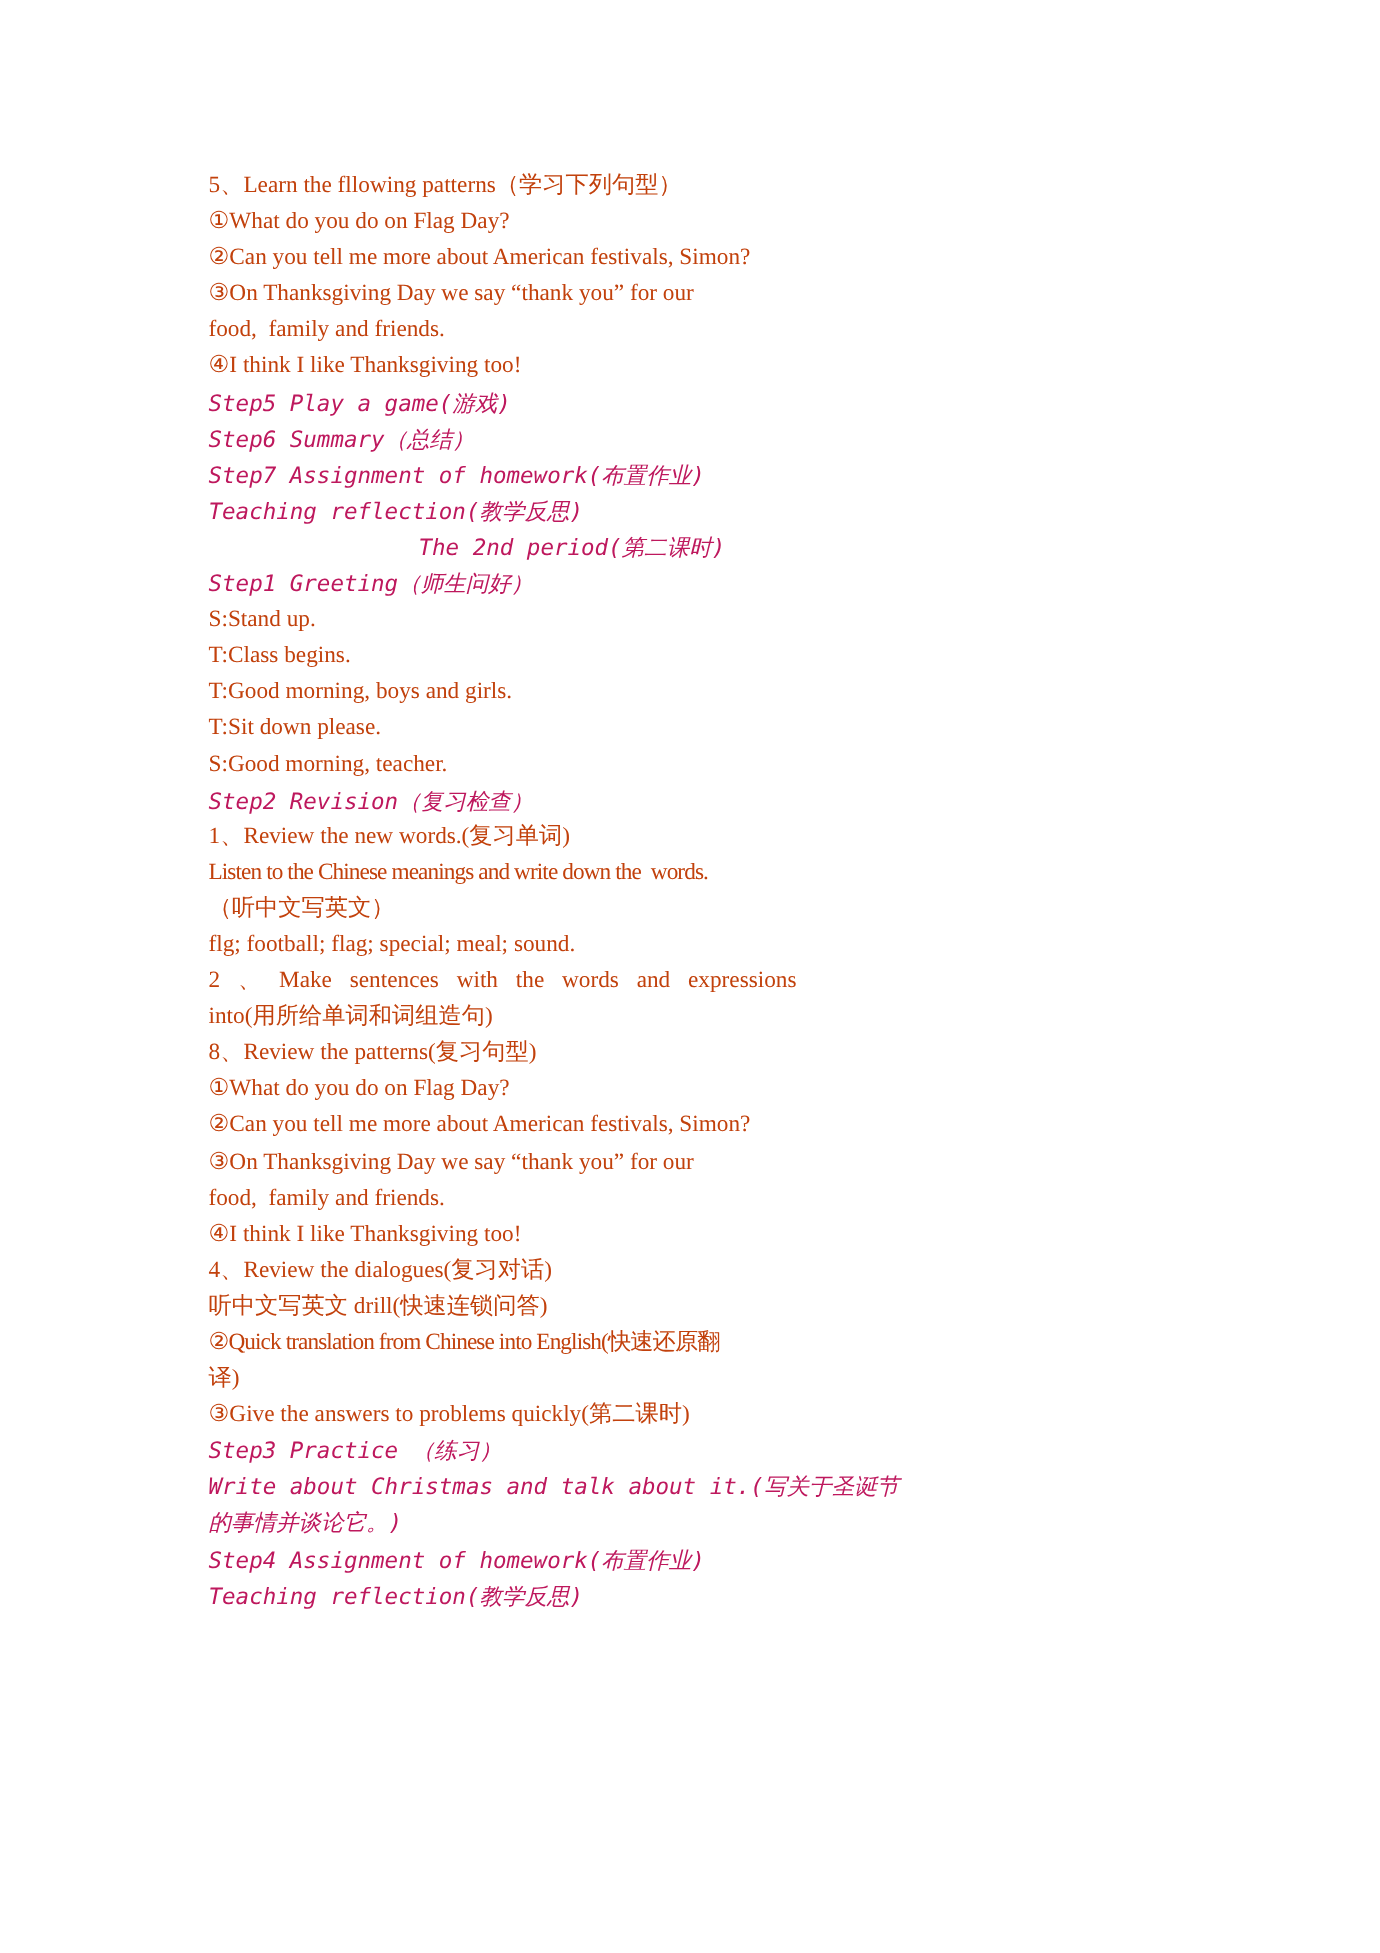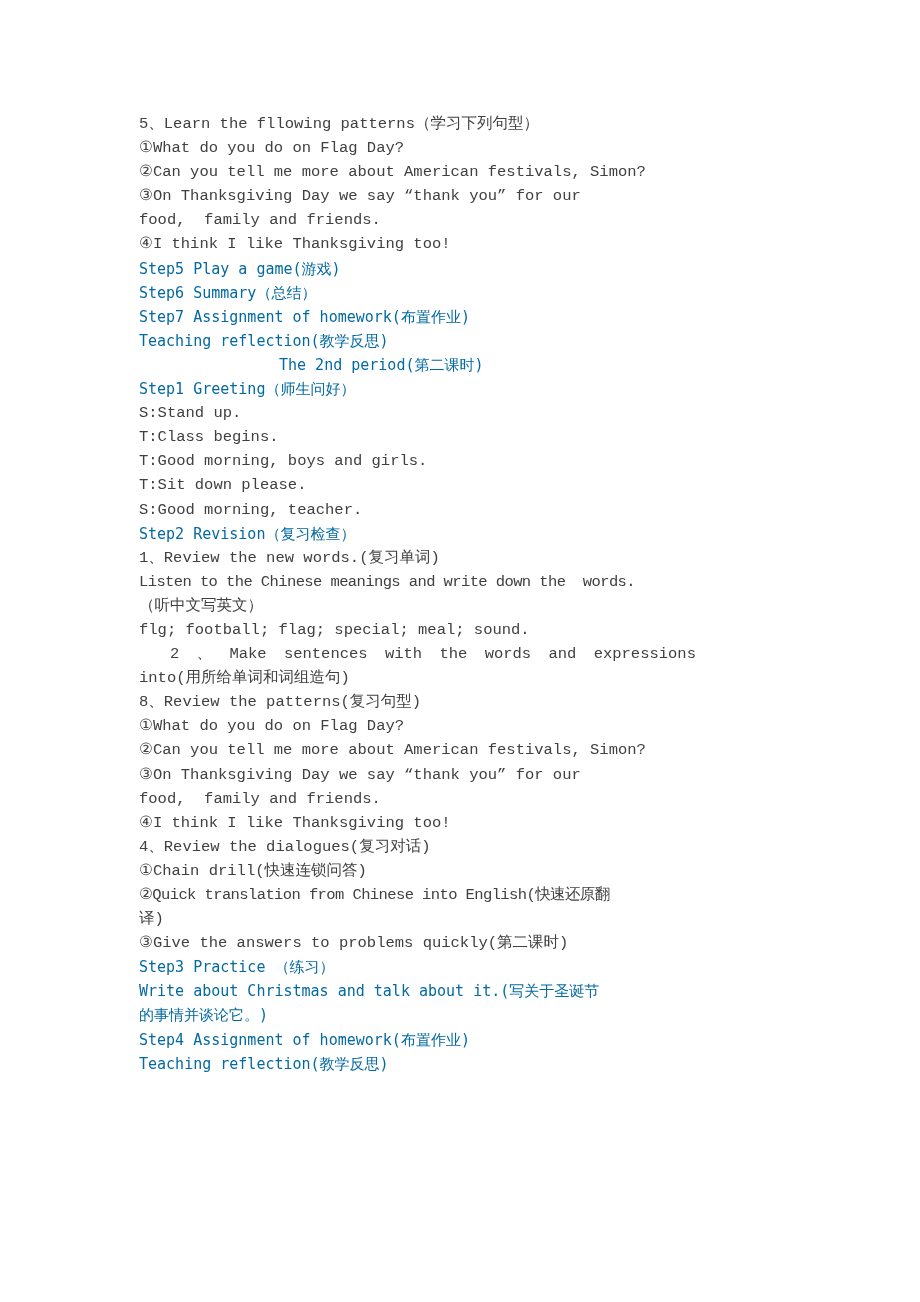--- a/index.html
+++ b/index.html
@@ -20,38 +20,38 @@
       width: 520px;
     }
     .line {
       height: 24.1px;
       line-height: 24px;
       font-size: 16px;
       color: #1a1a1a;
       white-space: pre;
     }
     .serif {
-      font-family: Liberation Mono, monospace;
+      font-family: Liberation Serif, serif;
       font-size: 15.5px;
-      color: #404040;
+      color: #c2410c;
     }
     .sans {
       font-family: "DejaVu Sans Mono", "Liberation Mono", monospace;
       font-size: 15px;
-      color: #0369a1;
+      color: #be185d;
+      font-style: italic;
     }
     .center {
       padding-left: 140px;
     }
     .tight {
       letter-spacing: -0.6px;
     }
     .justify {
       word-spacing: 8px;
-      margin-left: 31px;
     }
   </style>
 </head>
 <body>
 
 <div class="page">
   <div class="line serif">5、Learn the fllowing patterns（学习下列句型）</div>
   <div class="line serif">①What do you do on Flag Day?</div>
   <div class="line serif">②Can you tell me more about American festivals, Simon?</div>
   <div class="line serif">③On Thanksgiving Day we say “thank you” for our</div>
@@ -75,21 +75,21 @@
   <div class="line serif">flg; football; flag; special; meal; sound.</div>
   <div class="line serif justify">2 、 Make sentences with the words and expressions</div>
   <div class="line serif">into(用所给单词和词组造句)</div>
   <div class="line serif">8、Review the patterns(复习句型)</div>
   <div class="line serif">①What do you do on Flag Day?</div>
   <div class="line serif">②Can you tell me more about American festivals, Simon?</div>
   <div class="line serif">③On Thanksgiving Day we say “thank you” for our</div>
   <div class="line serif">food,  family and friends.</div>
   <div class="line serif">④I think I like Thanksgiving too!</div>
   <div class="line serif">4、Review the dialogues(复习对话)</div>
-  <div class="line serif">①Chain drill(快速连锁问答)</div>
+  <div class="line serif">听中文写英文 drill(快速连锁问答)</div>
   <div class="line serif tight">②Quick translation from Chinese into English(快速还原翻</div>
   <div class="line serif">译)</div>
   <div class="line serif">③Give the answers to problems quickly(第二课时)</div>
   <div class="line sans">Step3 Practice （练习）</div>
   <div class="line sans">Write about Christmas and talk about it.(写关于圣诞节</div>
   <div class="line sans">的事情并谈论它。)</div>
   <div class="line sans">Step4 Assignment of homework(布置作业)</div>
   <div class="line sans">Teaching reflection(教学反思)</div>
 </div>
 

